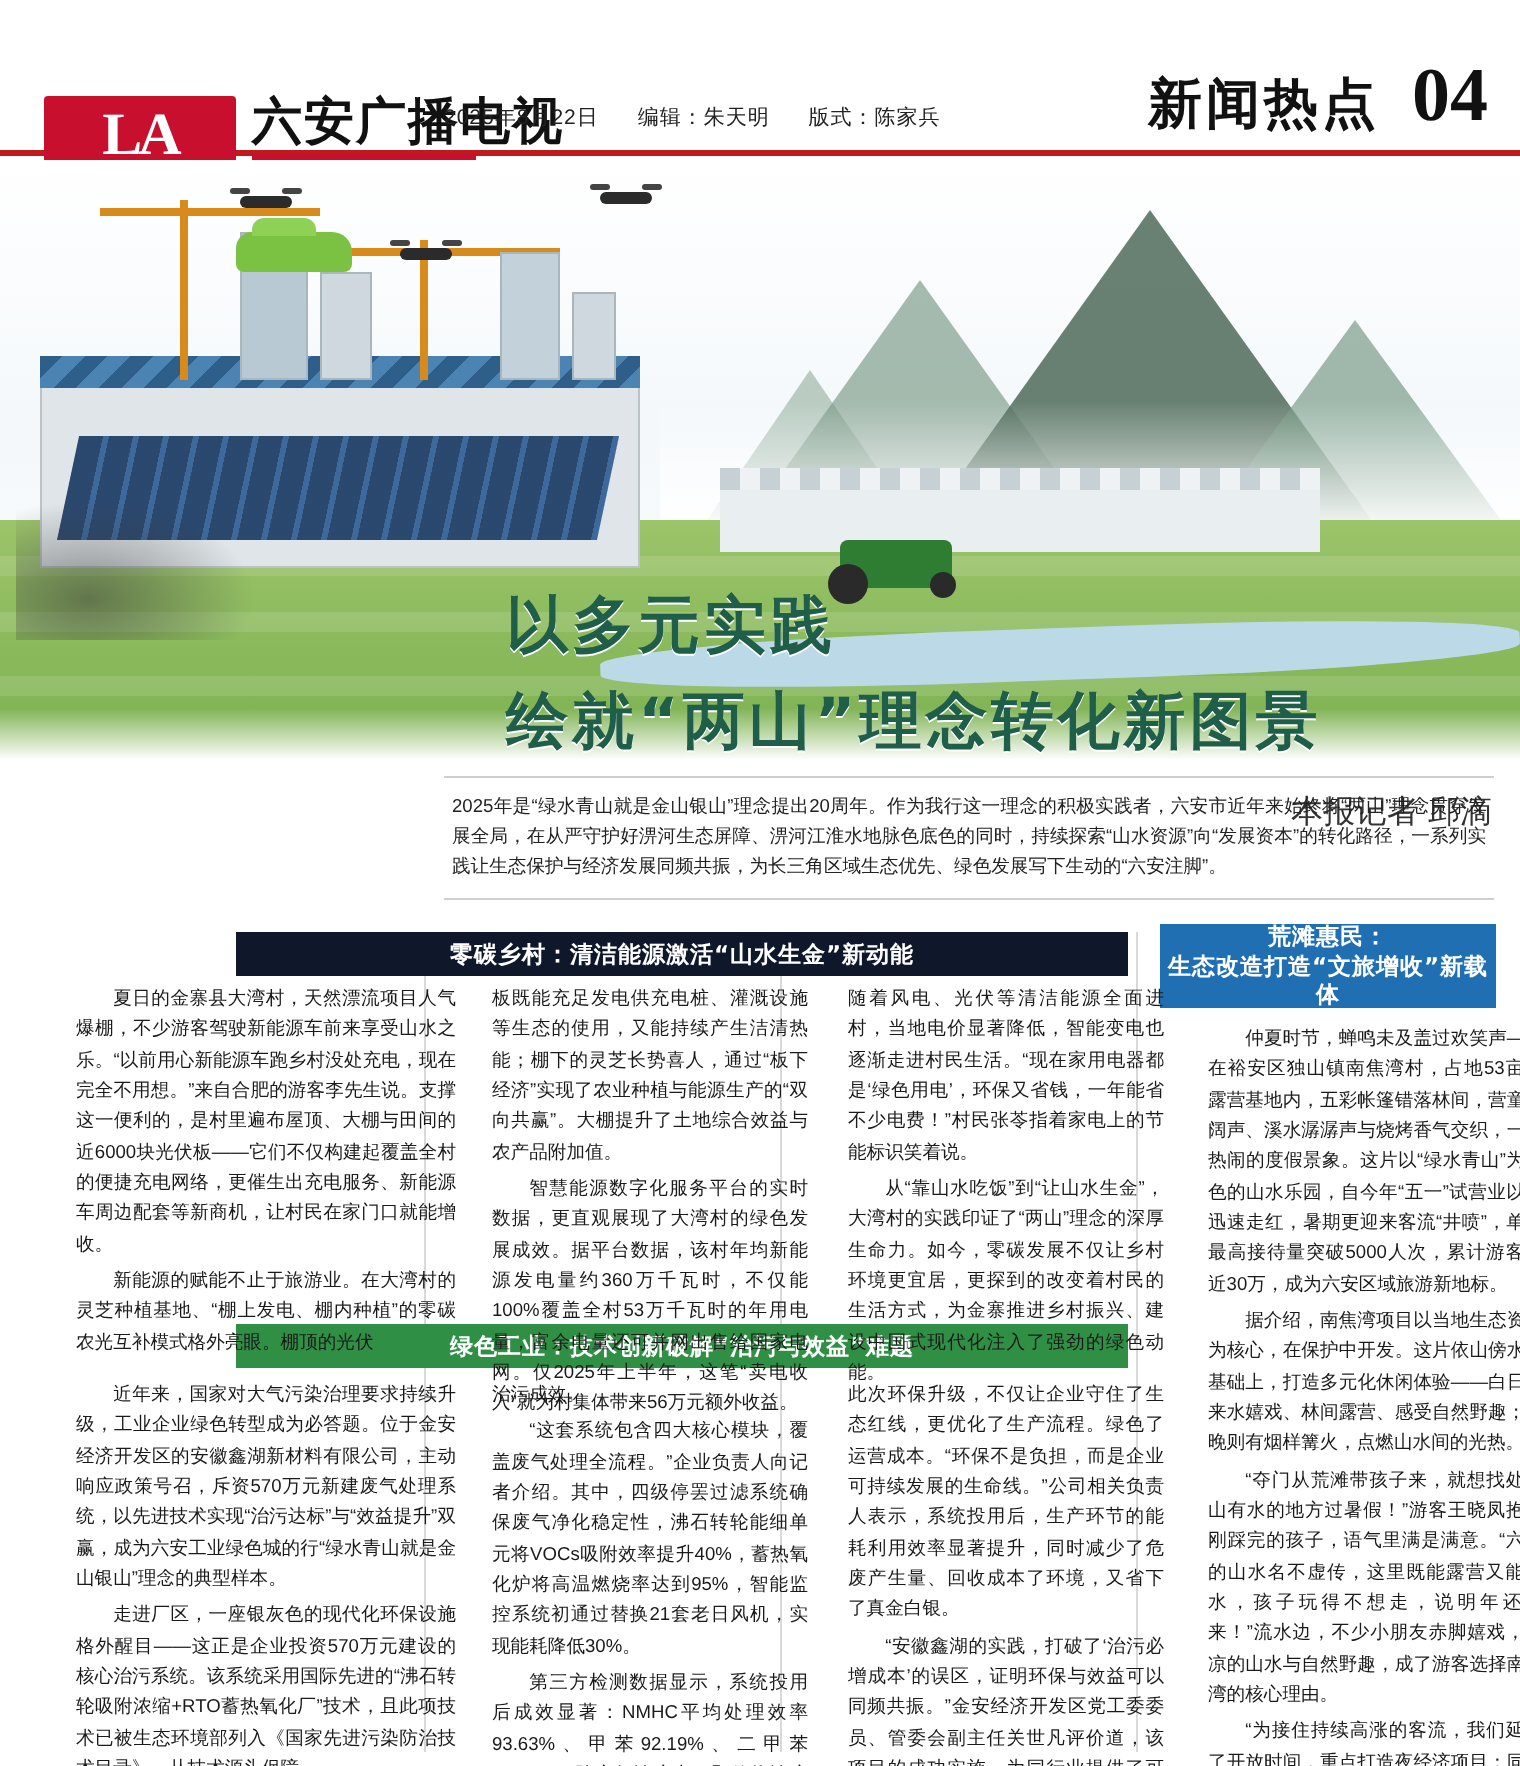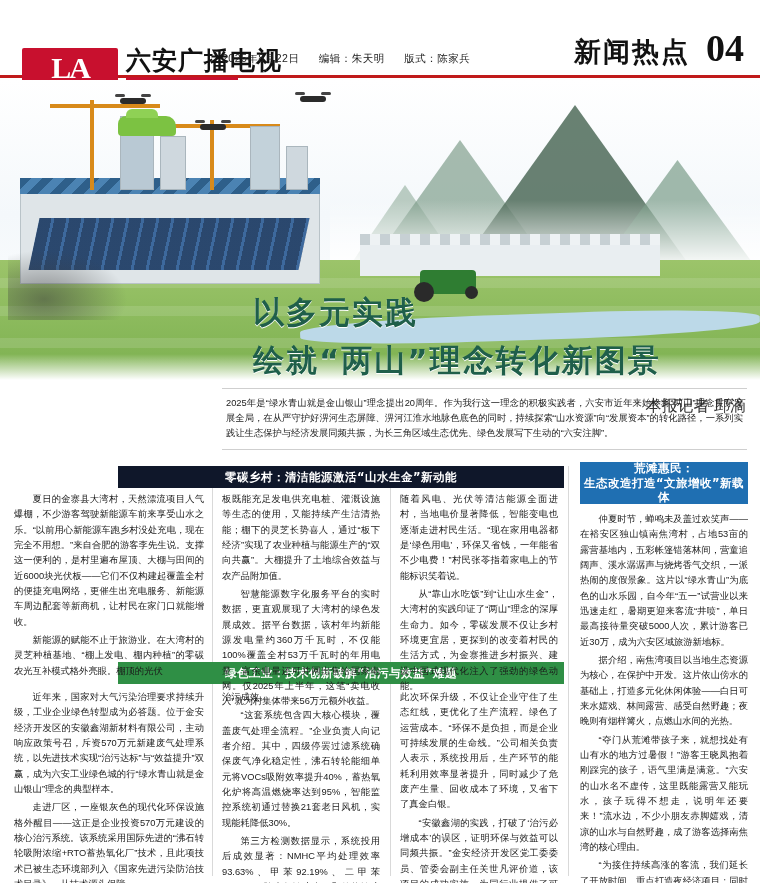--- a/index.html
+++ b/index.html
@@ -209,20 +209,21 @@
   .banner.green { background:#2f8f45; }
   .banner.blue {
     background:#1f6fb2; height:42px; line-height:1.25; text-align:center; flex-direction:column;
     padding:3px 0;
   }
 
   
   .col {
     position:absolute; font-size:9.3px; line-height:1.65; color:#1a1a1a;
     text-align:justify;
+    margin-left:24px;
   }
   .col p { margin:0 0 3px 0; text-indent:2em; }
   .col p.noind { text-indent:0; }
 </style>
 </head>
 <body>
 
 <div class="page">
 
   <div class="masthead">

